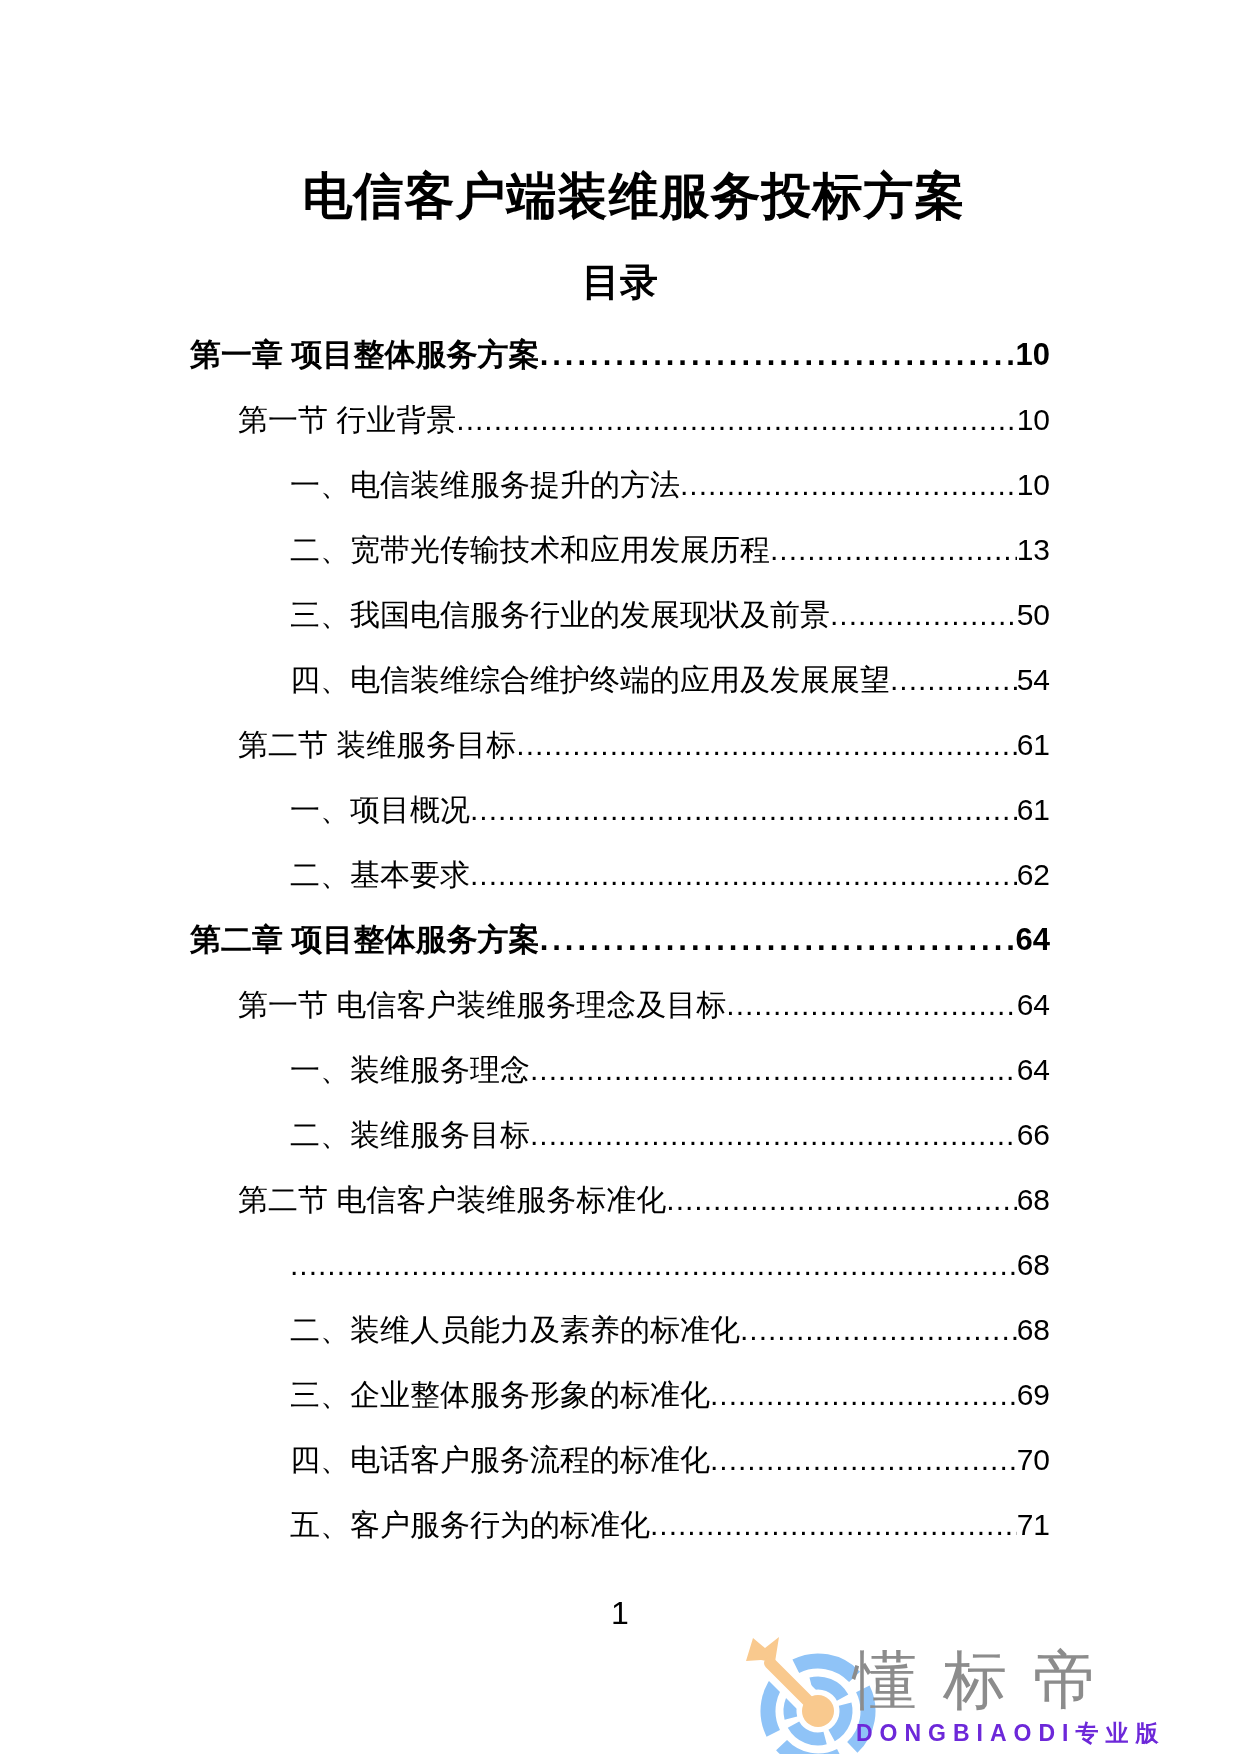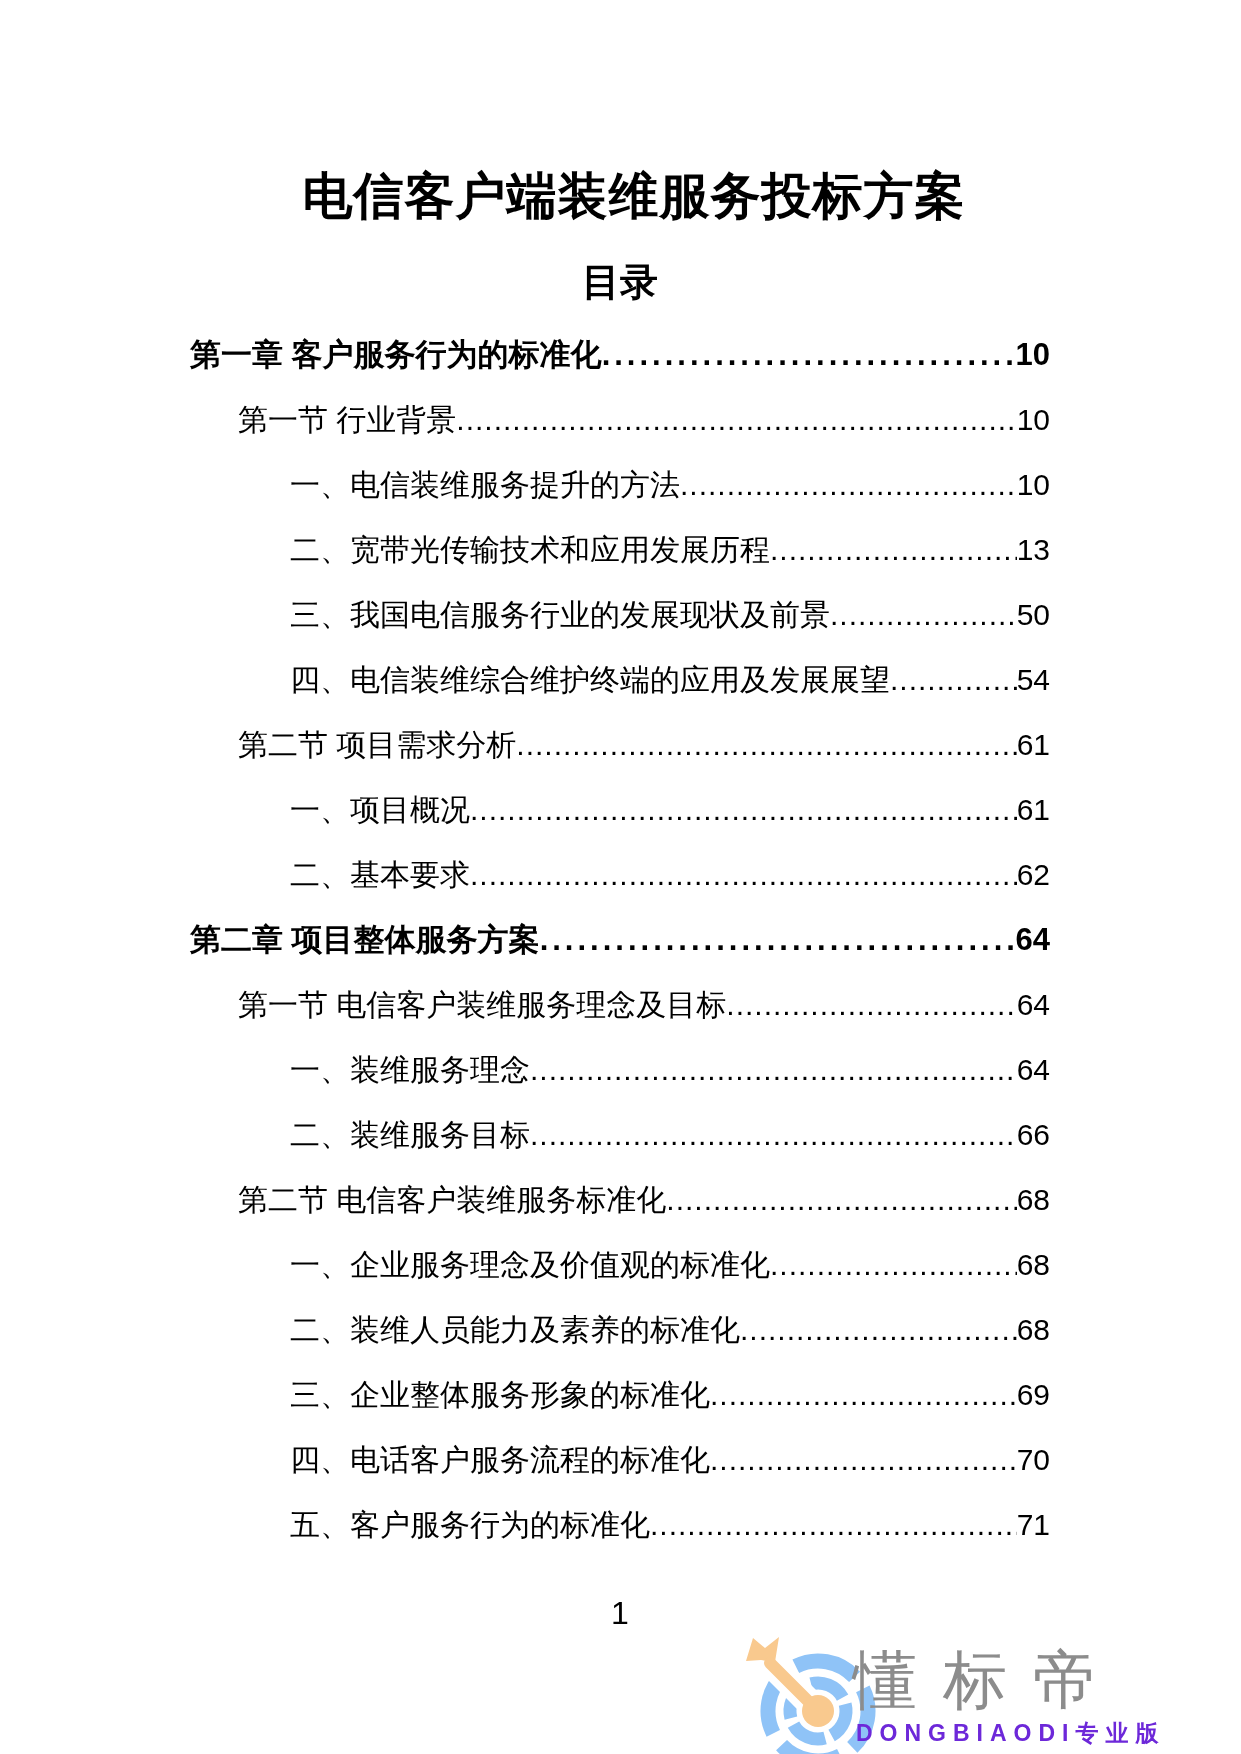--- a/index.html
+++ b/index.html
@@ -92,21 +92,21 @@
 </style>
 </head>
 <body>
 
 <div class="page-title">电信客户端装维服务投标方案</div>
 
 <div class="toc-heading">目录</div>
 
 <div class="toc" id="toc-list">
     <div class="toc-row chapter">
-    <span class="toc-label">第一章 客户服务行为的标准化</span>
+    <span class="toc-label">第一章 项目整体服务方案</span>
     <span class="toc-dots">........................................................................................................................</span>
     <span class="toc-page">10</span>
   </div>
     <div class="toc-row section">
     <span class="toc-label">第一节 行业背景</span>
     <span class="toc-dots">........................................................................................................................</span>
     <span class="toc-page">10</span>
   </div>
     <div class="toc-row item">
     <span class="toc-label">一、电信装维服务提升的方法</span>
@@ -122,21 +122,21 @@
     <span class="toc-label">三、我国电信服务行业的发展现状及前景</span>
     <span class="toc-dots">........................................................................................................................</span>
     <span class="toc-page">50</span>
   </div>
     <div class="toc-row item">
     <span class="toc-label">四、电信装维综合维护终端的应用及发展展望</span>
     <span class="toc-dots">........................................................................................................................</span>
     <span class="toc-page">54</span>
   </div>
     <div class="toc-row section">
-    <span class="toc-label">第二节 项目需求分析</span>
+    <span class="toc-label">第二节 装维服务目标</span>
     <span class="toc-dots">........................................................................................................................</span>
     <span class="toc-page">61</span>
   </div>
     <div class="toc-row item">
     <span class="toc-label">一、项目概况</span>
     <span class="toc-dots">........................................................................................................................</span>
     <span class="toc-page">61</span>
   </div>
     <div class="toc-row item">
     <span class="toc-label">二、基本要求</span>
@@ -162,21 +162,20 @@
     <span class="toc-label">二、装维服务目标</span>
     <span class="toc-dots">........................................................................................................................</span>
     <span class="toc-page">66</span>
   </div>
     <div class="toc-row section">
     <span class="toc-label">第二节 电信客户装维服务标准化</span>
     <span class="toc-dots">........................................................................................................................</span>
     <span class="toc-page">68</span>
   </div>
     <div class="toc-row item">
-    <span class="toc-label">一、企业服务理念及价值观的标准化</span>
     <span class="toc-dots">........................................................................................................................</span>
     <span class="toc-page">68</span>
   </div>
     <div class="toc-row item">
     <span class="toc-label">二、装维人员能力及素养的标准化</span>
     <span class="toc-dots">........................................................................................................................</span>
     <span class="toc-page">68</span>
   </div>
     <div class="toc-row item">
     <span class="toc-label">三、企业整体服务形象的标准化</span>

